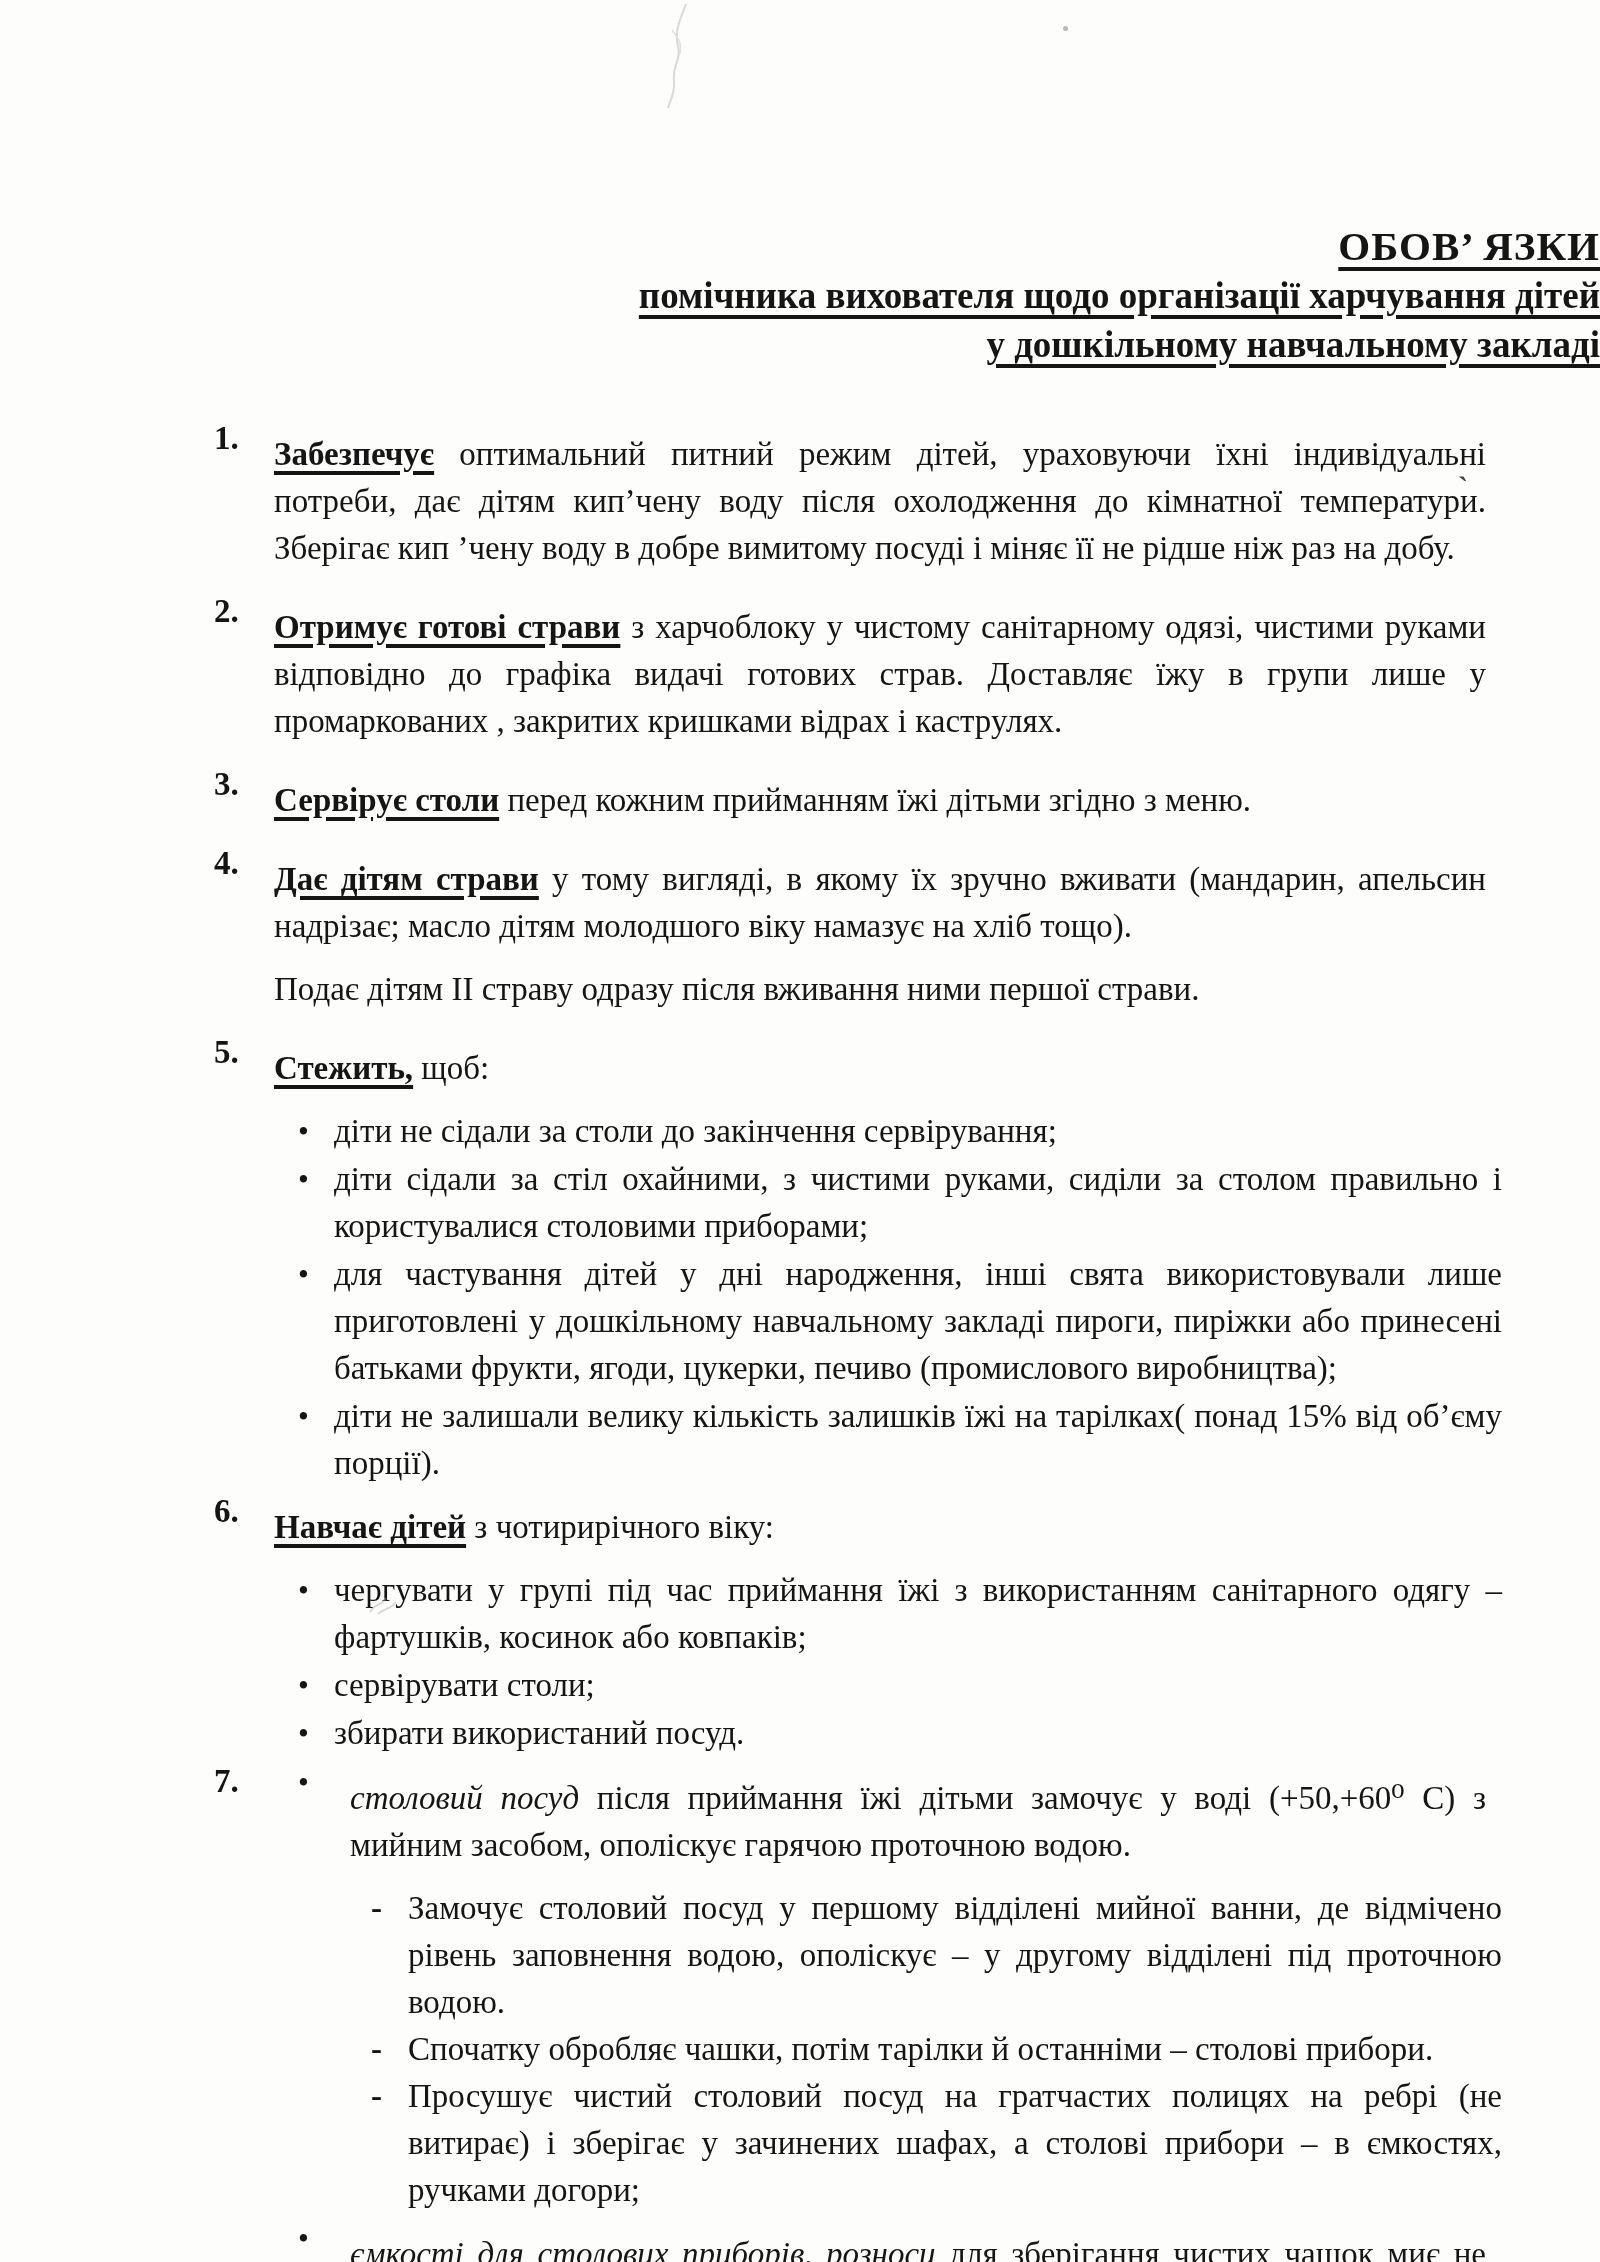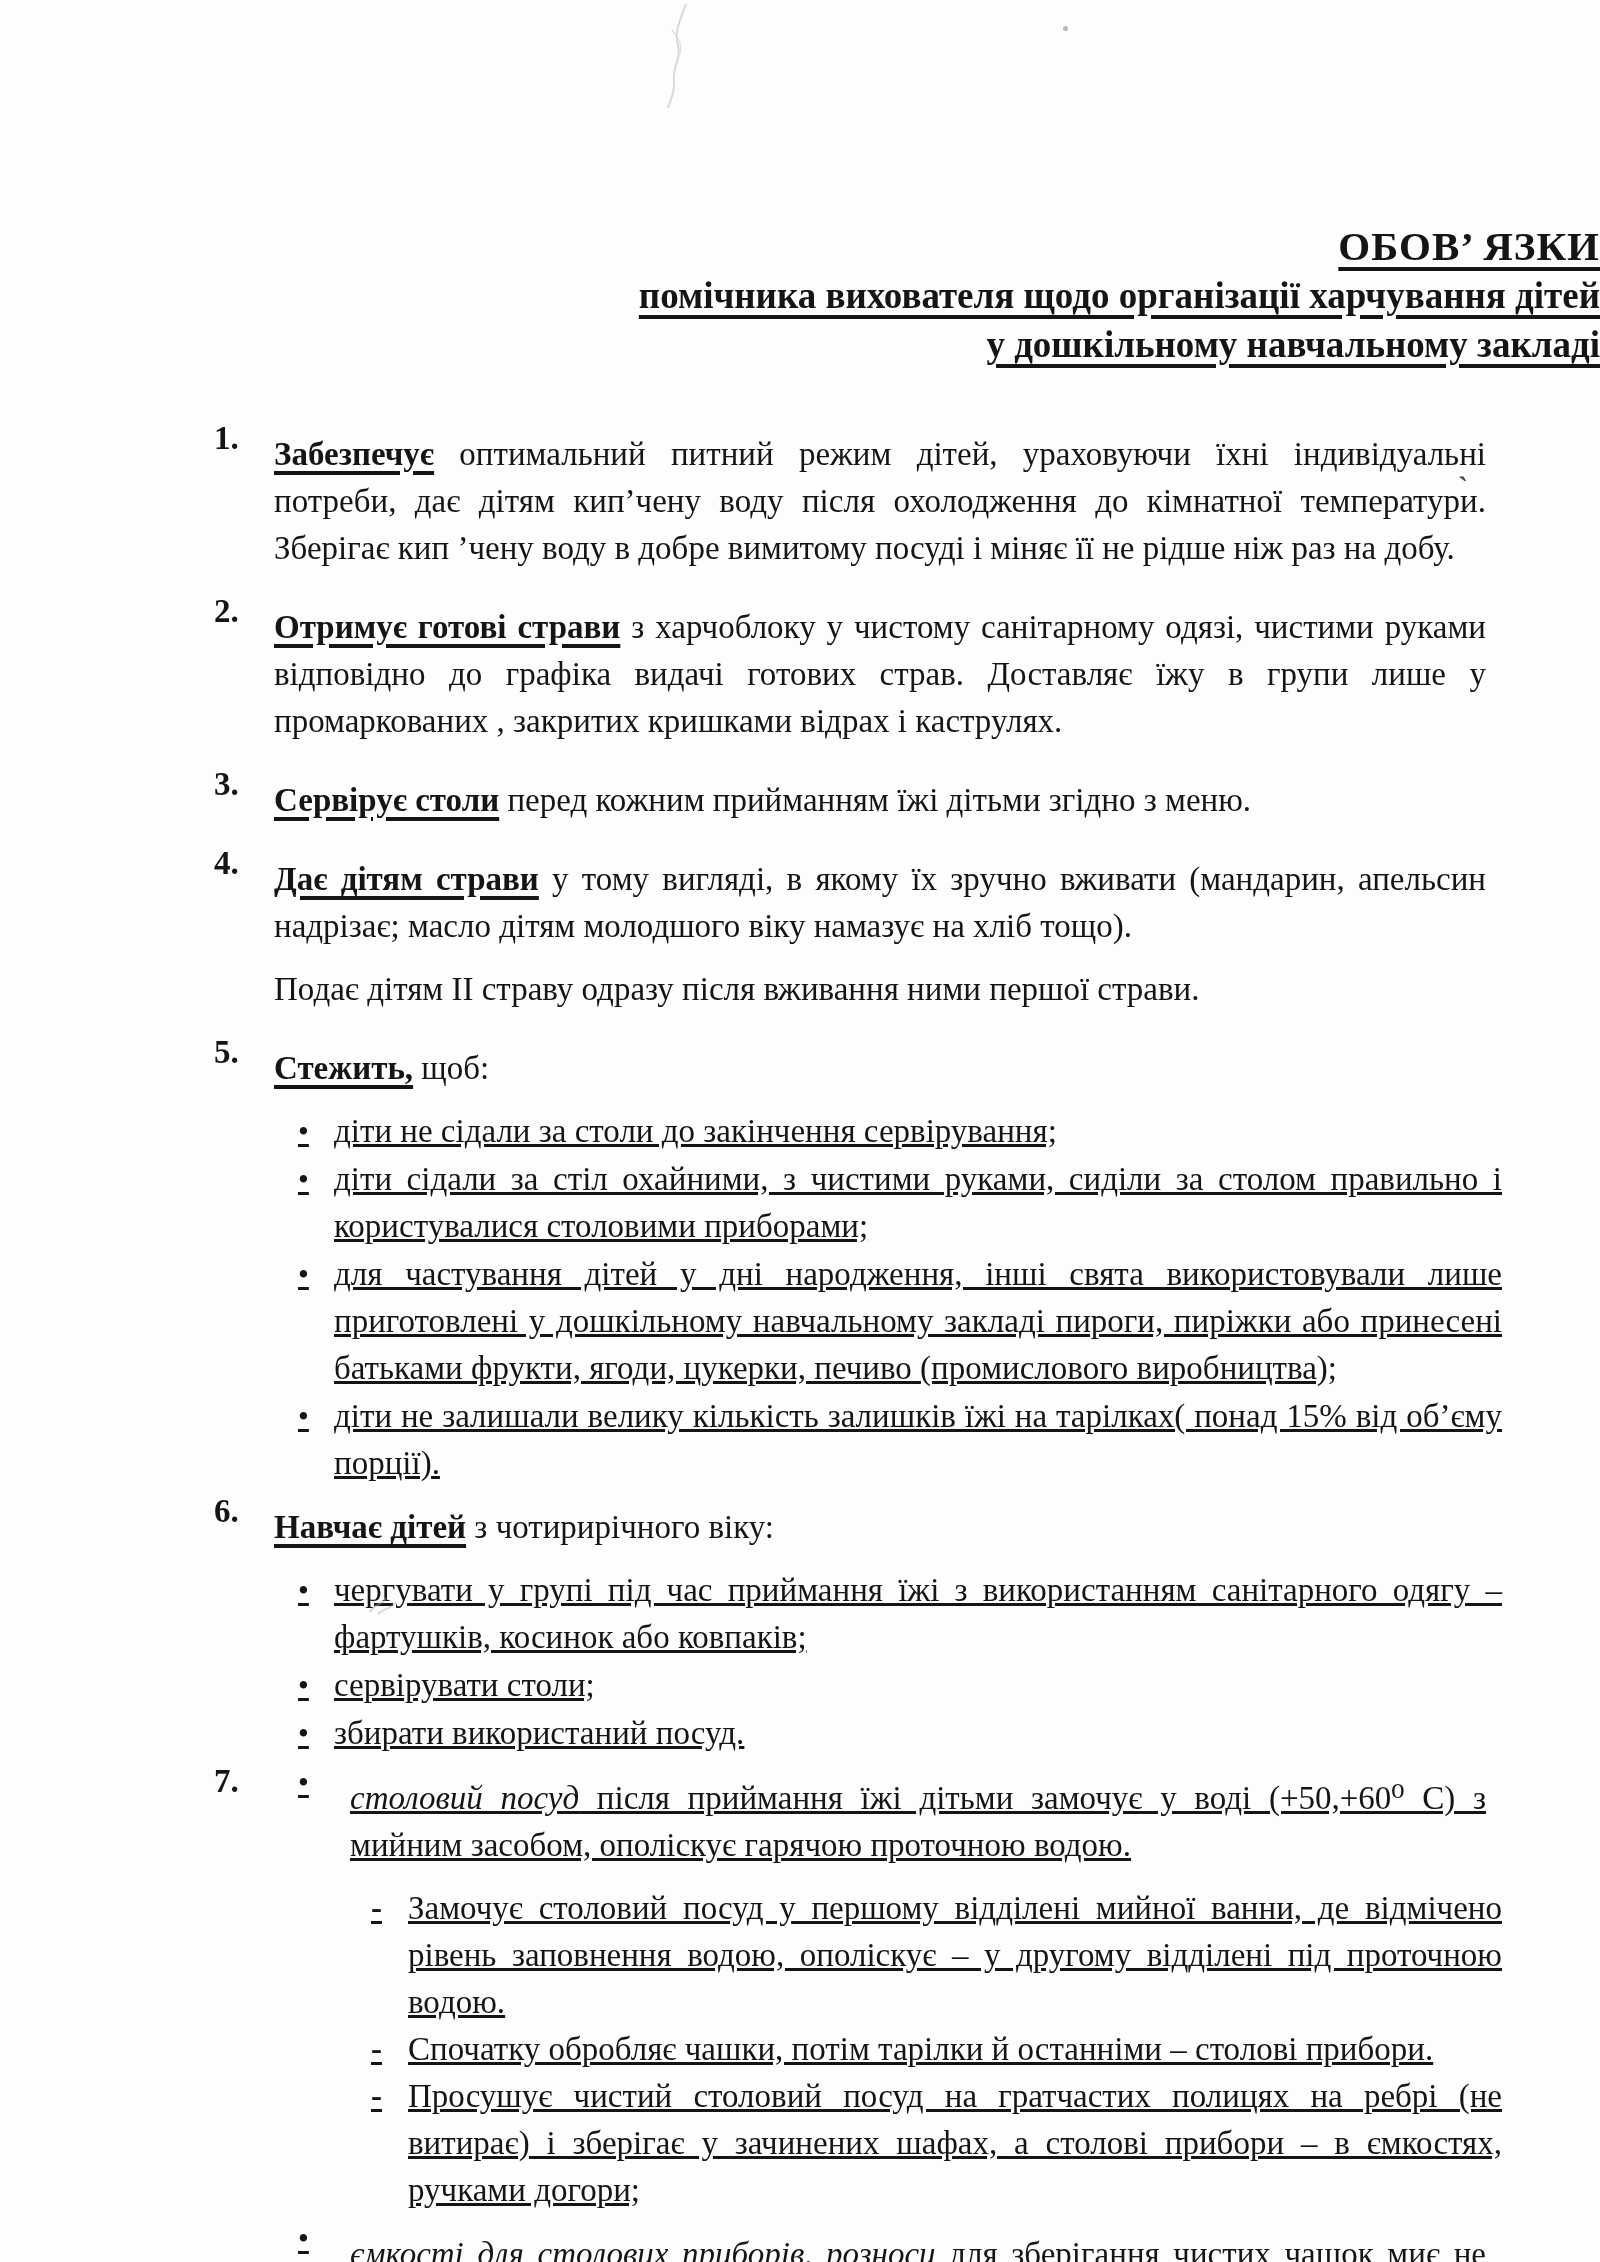--- a/index.html
+++ b/index.html
@@ -42,21 +42,21 @@
   .num.regular { font-weight: normal; }
   .body { flex: 1; text-align: justify; }
   .lead {
     font-weight: bold;
     text-decoration: underline;
     text-decoration-thickness: 3.5px;
     text-underline-offset: 6px;
   }
   .ilead { font-style: italic; }
 
-  ul.bullets { list-style: none; margin: 0; padding: 0 0 0 40px; text-decoration: underline; }
+  ul.bullets { list-style: none; margin: 0; padding: 0 0 0 40px; }
   ul.bullets > li { display: flex; margin: 1px 0; }
   .bmark { flex: 0 0 36px; }
   .bmark::before { content: "\2022"; font-size: 31px; }
   .btext { flex: 1; text-align: justify; }
 
   ul.dashes { list-style: none; margin: 0; padding: 0 0 0 37px; }
   ul.dashes > li { display: flex; }
   .dmark { flex: 0 0 37px; font-weight: bold; }
   .dmark::before { content: "-"; }
   .dtext { flex: 1; text-align: justify; }

